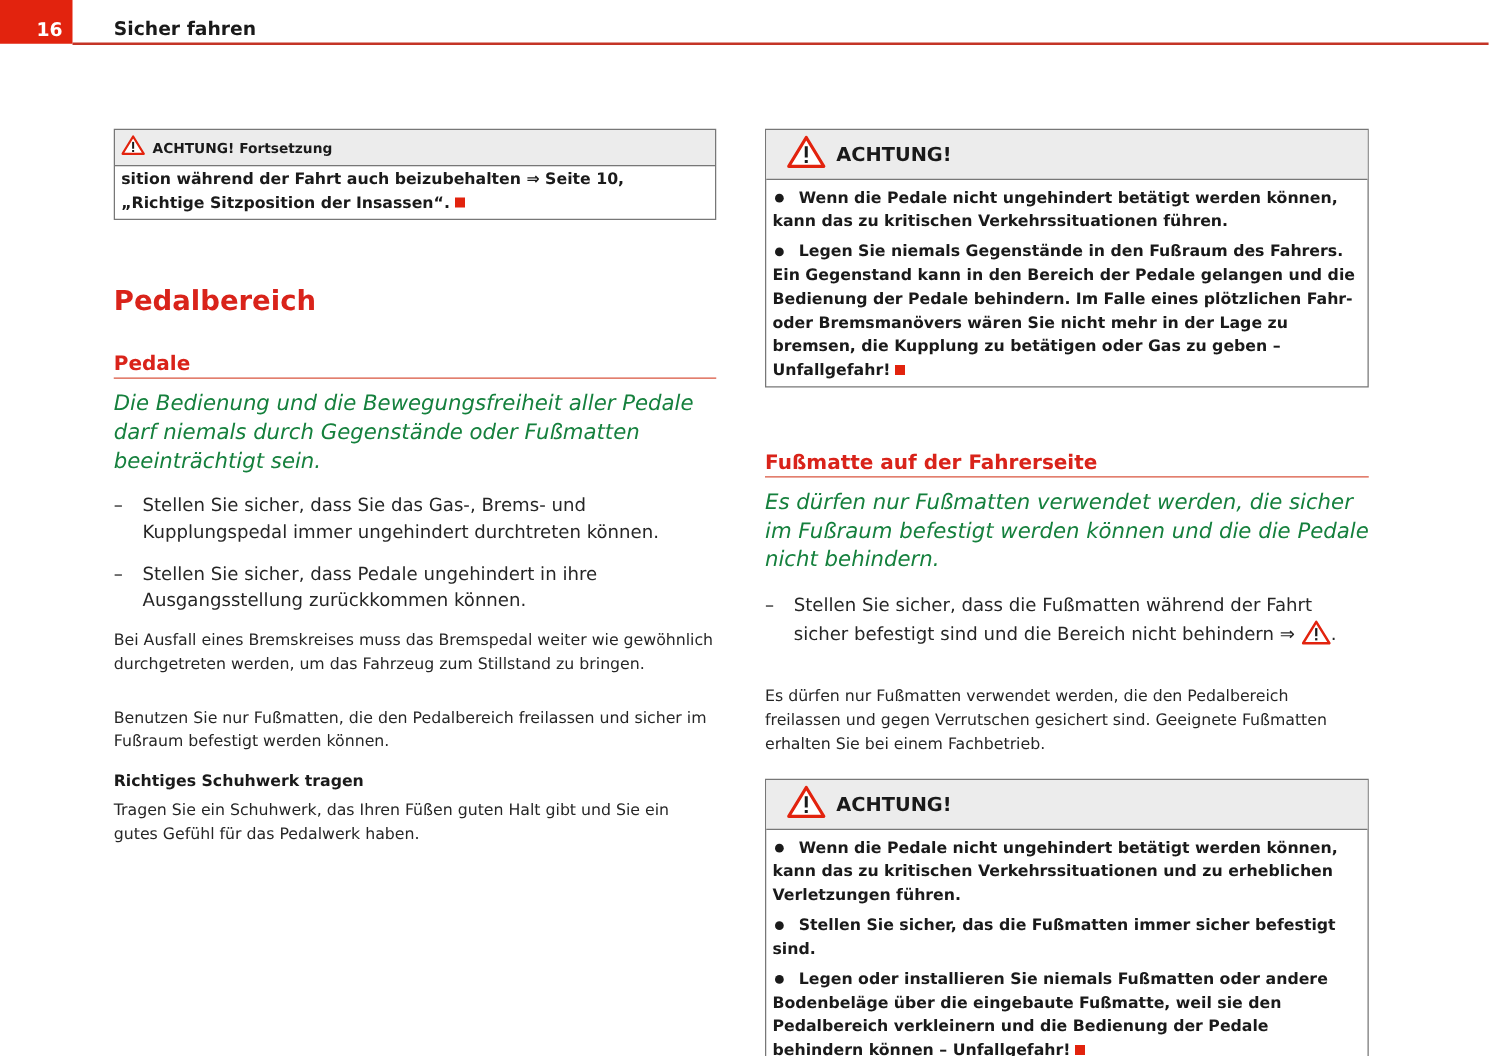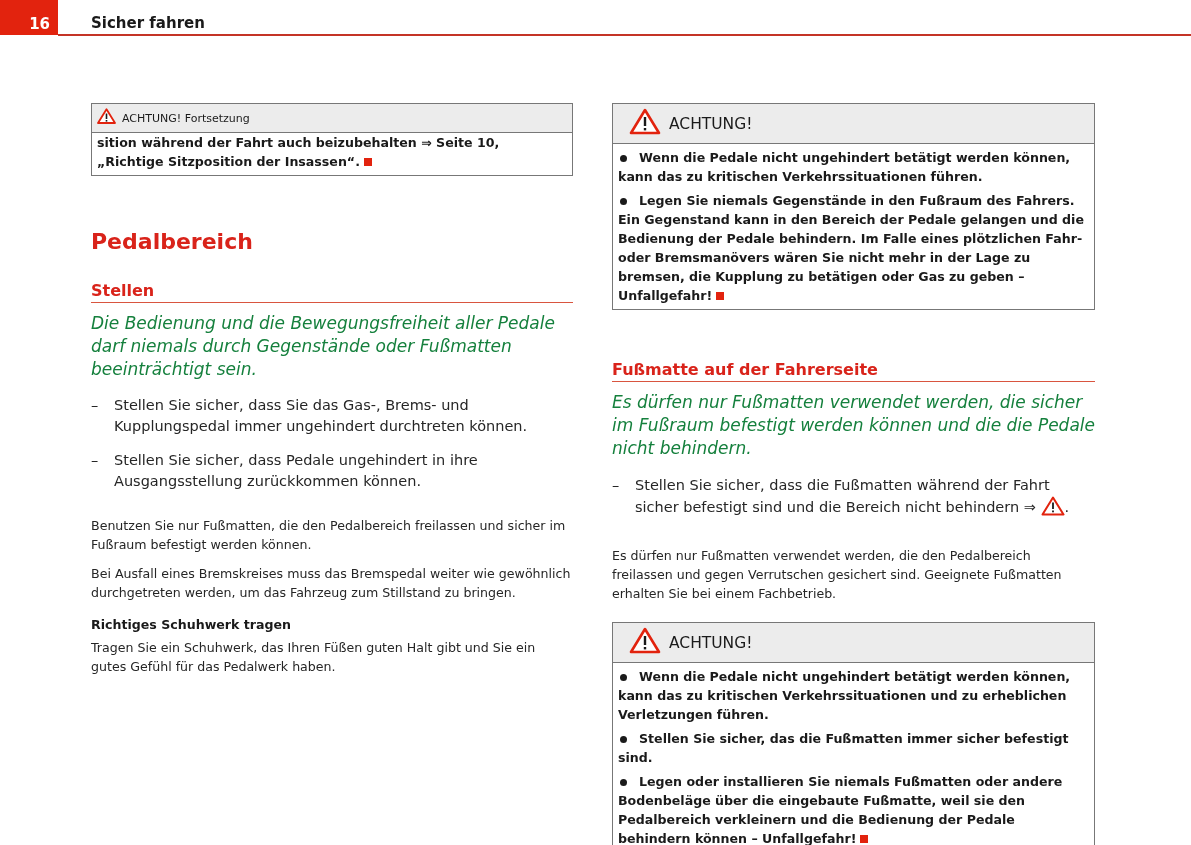--- a/index.html
+++ b/index.html
@@ -12,21 +12,21 @@
   .header-rule { position: absolute; left: 58px; top: 34px; width: 1133px; height: 2px; background: #c43426; }
 
   .col { position: absolute; }
   .col-left { left: 91px; top: 103px; width: 482px; }
   .col-right { left: 612px; top: 103px; width: 483px; }
 
   .warn-box { border: 1px solid #777; }
   .warn-head { background: #ececec; border-bottom: 1px solid #777; display: flex; align-items: center; }
   .warn-head.small { height: 29px; padding-left: 5px; }
   .warn-head.big { height: 40px; padding-left: 16px; }
-  .warn-head .label { font-weight: normal; color: #1a1a1a; }
+  .warn-head .label { font-weight: bold; color: #1a1a1a; }
   .warn-head.small .label { font-size: 11px; margin-left: 6px; }
   .warn-head.big .label { font-size: 15.5px; margin-left: 8px; }
   .warn-body { padding: 4px 5px 4px 5px; font-weight: bold; font-size: 12.6px; line-height: 19px; }
   .warn-item { margin-bottom: 5px; }
   .warn-item:last-child { margin-bottom: 0; }
   .bullet { display: inline-block; width: 7px; height: 7px; border-radius: 50%; background: #1a1a1a; margin: 0 12px 1px 2px; vertical-align: middle; }
   .end-mark { display: inline-block; width: 8px; height: 8px; background: #e2230e; margin-left: 4px; vertical-align: baseline; }
 
   .h1 { color: #d9231a; font-weight: bold; font-size: 22px; }
   .h2 { color: #d9231a; font-weight: bold; font-size: 16px; padding-bottom: 2px; border-bottom: 1px solid #d9553f; }
@@ -57,36 +57,36 @@
           </svg>
       </span>
       <span class="label">ACHTUNG! Fortsetzung</span>
     </div>
     <div class="warn-body" style="padding-top:0;padding-bottom:4px;">
       <span>sition während der Fahrt auch beizubehalten ⇒ Seite 10, „Richtige Sitzposition der Insassen“.</span><span class="end-mark"></span>
     </div>
   </div>
 
   <div class="h1" style="margin-top:53px;">Pedalbereich</div>
-  <div class="h2" style="margin-top:27px;">Stellen</div>
+  <div class="h2" style="margin-top:27px;">Pedale</div>
   <div class="lead" style="margin-top:9px;">Die Bedienung und die Bewegungsfreiheit aller Pedale darf niemals durch Gegenstände oder Fußmatten beeinträchtigt sein.</div>
 
   <div style="margin-top:14px;">
     <div class="dash-item" style="margin-bottom:13px;">
       <span class="dash">–</span>
       <span>Stellen Sie sicher, dass Sie das Gas-, Brems- und Kupplungspedal immer ungehindert durchtreten können.</span>
     </div>
     <div class="dash-item">
       <span class="dash">–</span>
       <span>Stellen Sie sicher, dass Pedale ungehindert in ihre Ausgangsstellung zurückkommen können.</span>
     </div>
   </div>
 
+  <div class="para" style="margin-top:10px;">Bei Ausfall eines Bremskreises muss das Bremspedal weiter wie gewöhnlich durchgetreten werden, um das Fahrzeug zum Stillstand zu bringen.</div>
   <div class="para" style="margin-top:24px;">Benutzen Sie nur Fußmatten, die den Pedalbereich freilassen und sicher im Fußraum befestigt werden können.</div>
-  <div class="para" style="margin-top:10px;">Bei Ausfall eines Bremskreises muss das Bremspedal weiter wie gewöhnlich durchgetreten werden, um das Fahrzeug zum Stillstand zu bringen.</div>
   <div class="sub-h" style="margin-top:13px;">Richtiges Schuhwerk tragen</div>
   <div class="para" style="margin-top:4px;">Tragen Sie ein Schuhwerk, das Ihren Füßen guten Halt gibt und Sie ein gutes Gefühl für das Pedalwerk haben.</div>
 </div>
 
 <div class="col col-right">
   <div class="warn-box">
     <div class="warn-head big">
       <span class="inline-icon">
         <svg width="32" height="27" viewBox="0 0 32 27">
             <path d="M16 2 L30 25 L2 25 Z" fill="#fff" stroke="#e2230e" stroke-width="2.6" stroke-linejoin="round"></path>

